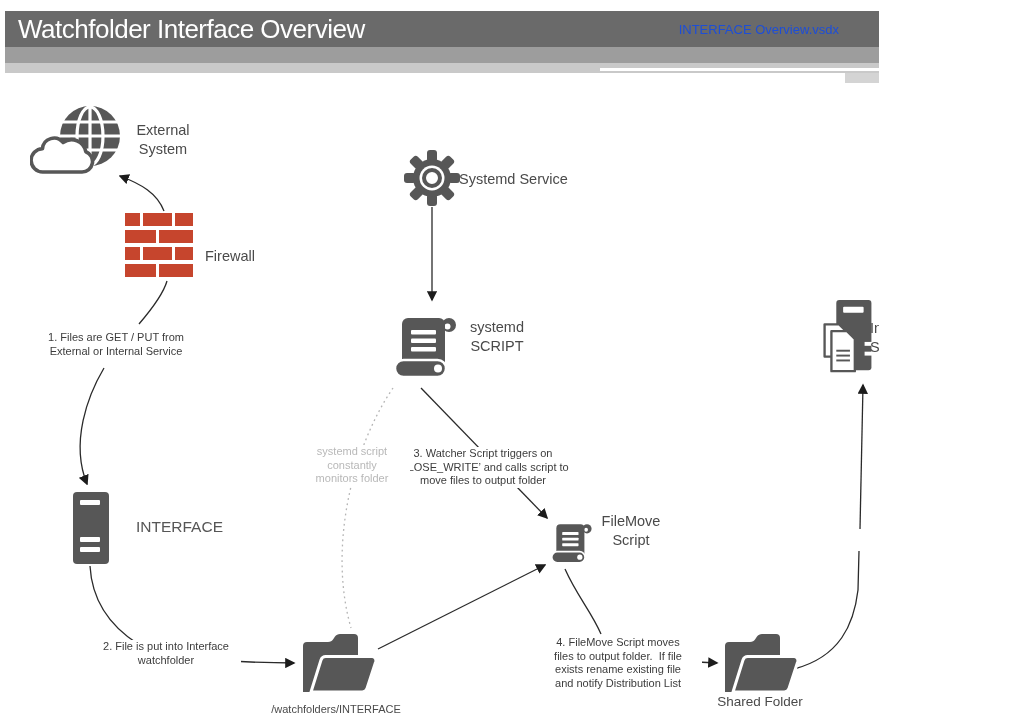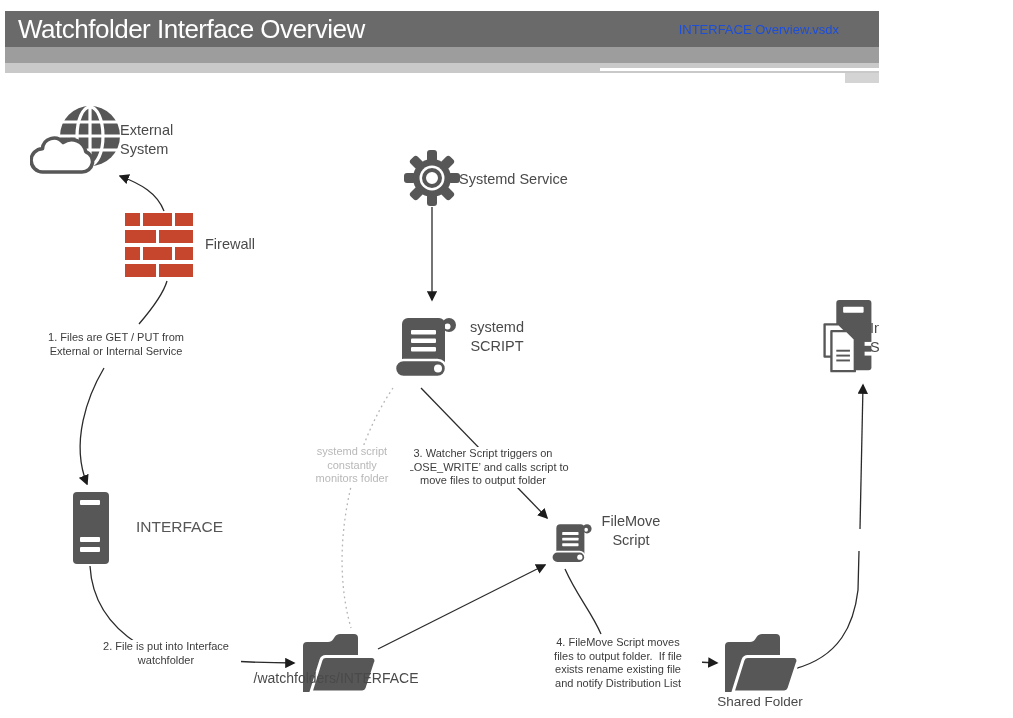--- a/index.html
+++ b/index.html
@@ -72,38 +72,38 @@
           <ellipse cx="60" cy="33" rx="13" ry="29"></ellipse>
           <line x1="60" y1="3" x2="60" y2="63"></line>
           <line x1="33" y1="19" x2="87" y2="19"></line>
           <line x1="30" y1="33" x2="90" y2="33"></line>
           <line x1="33" y1="47" x2="87" y2="47"></line>
         </g>
       </g>
       <path d="M13,69 H52 a10.5,10.5 0 0 0 3.8,-20.3 A14.5,14.5 0 0 0 33,39.5 a11.5,11.5 0 0 0 -20.5,6.2 A9.5,9.5 0 0 0 13,69 z" fill="#ffffff" stroke="#575757" stroke-width="3.6" stroke-linejoin="round"></path>
     </svg>
   </div>
-  <div class="lbl node-label" style="left:120px;top:121px;width:86px;">External
+  <div class="lbl node-label" style="left:120px;top:121px;width:86px;text-align:center;">External
 System</div>
 
   <div class="icon" style="left:125px;top:213px;">
     <svg width="68" height="66" viewBox="0 0 68 66" fill="#C6452D">
       <rect x="0" y="0" width="15" height="13"></rect>
         <rect x="18" y="0" width="29" height="13"></rect>
         <rect x="50" y="0" width="18" height="13"></rect>
       <rect x="0" y="17" width="31" height="13"></rect>
         <rect x="34" y="17" width="34" height="13"></rect>
       <rect x="0" y="34" width="15" height="13"></rect>
         <rect x="18" y="34" width="29" height="13"></rect>
         <rect x="50" y="34" width="18" height="13"></rect>
       <rect x="0" y="51" width="31" height="13"></rect>
         <rect x="34" y="51" width="34" height="13"></rect>
     </svg>
   </div>
-  <div class="lbl node-label" style="left:205px;top:235px;">Firewall</div>
+  <div class="lbl node-label" style="left:205px;top:247px;">Firewall</div>
 
   <div class="icon" style="left:71px;top:491px;">
     <svg width="40" height="74" viewBox="0 0 40 74">
       <rect x="2" y="1" width="36" height="72" rx="4" fill="#575757"></rect>
       <rect x="9" y="9" width="20" height="5" rx="1" fill="#ffffff"></rect>
       <rect x="9" y="46" width="20" height="5" rx="1" fill="#ffffff"></rect>
       <rect x="9" y="56" width="20" height="5" rx="1" fill="#ffffff"></rect>
     </svg>
   </div>
   <div class="lbl node-label" style="left:136px;top:517px;font-size:15.5px;color:#565656;">INTERFACE</div>
@@ -156,21 +156,21 @@
   </div>
   <div class="lbl node-label" style="left:586px;top:512px;width:90px;text-align:center;">FileMove
 Script</div>
 
   <div class="icon" style="left:299px;top:632px;">
     <svg width="84" height="64" viewBox="0 0 84 64">
       <path d="M4,60 V14 a4,4 0 0 1 4,-4 h21 c2.5,0 4,-1 5,-2.5 l2,-3 c1,-1.5 3,-2.5 5,-2.5 h14 a4,4 0 0 1 4,4 V60 z" fill="#575757"></path>
       <path d="M12,60 L22,28 a5,5 0 0 1 4.8,-3.5 H73 a4,4 0 0 1 3.8,5 L68,56.5 a5,5 0 0 1 -4.8,3.5 z" fill="#575757" stroke="#ffffff" stroke-width="3" stroke-linejoin="round"></path>
     </svg>
   </div>
-  <div class="lbl" style="left:246px;top:670px;width:180px;text-align:center;font-size:14px;">/watchfolders/INTERFACE</div>
+  <div class="lbl" style="left:246px;top:703px;width:180px;text-align:center;font-size:11px;">/watchfolders/INTERFACE</div>
 
   <div class="icon" style="left:721px;top:632px;">
     <svg width="84" height="64" viewBox="0 0 84 64">
       <path d="M4,60 V14 a4,4 0 0 1 4,-4 h21 c2.5,0 4,-1 5,-2.5 l2,-3 c1,-1.5 3,-2.5 5,-2.5 h14 a4,4 0 0 1 4,4 V60 z" fill="#575757"></path>
       <path d="M12,60 L22,28 a5,5 0 0 1 4.8,-3.5 H73 a4,4 0 0 1 3.8,5 L68,56.5 a5,5 0 0 1 -4.8,3.5 z" fill="#575757" stroke="#ffffff" stroke-width="3" stroke-linejoin="round"></path>
     </svg>
   </div>
   <div class="lbl" style="left:690px;top:694px;width:140px;text-align:center;font-size:13.5px;">Shared Folder</div>
 
   <div class="icon" style="left:822px;top:299px;">

